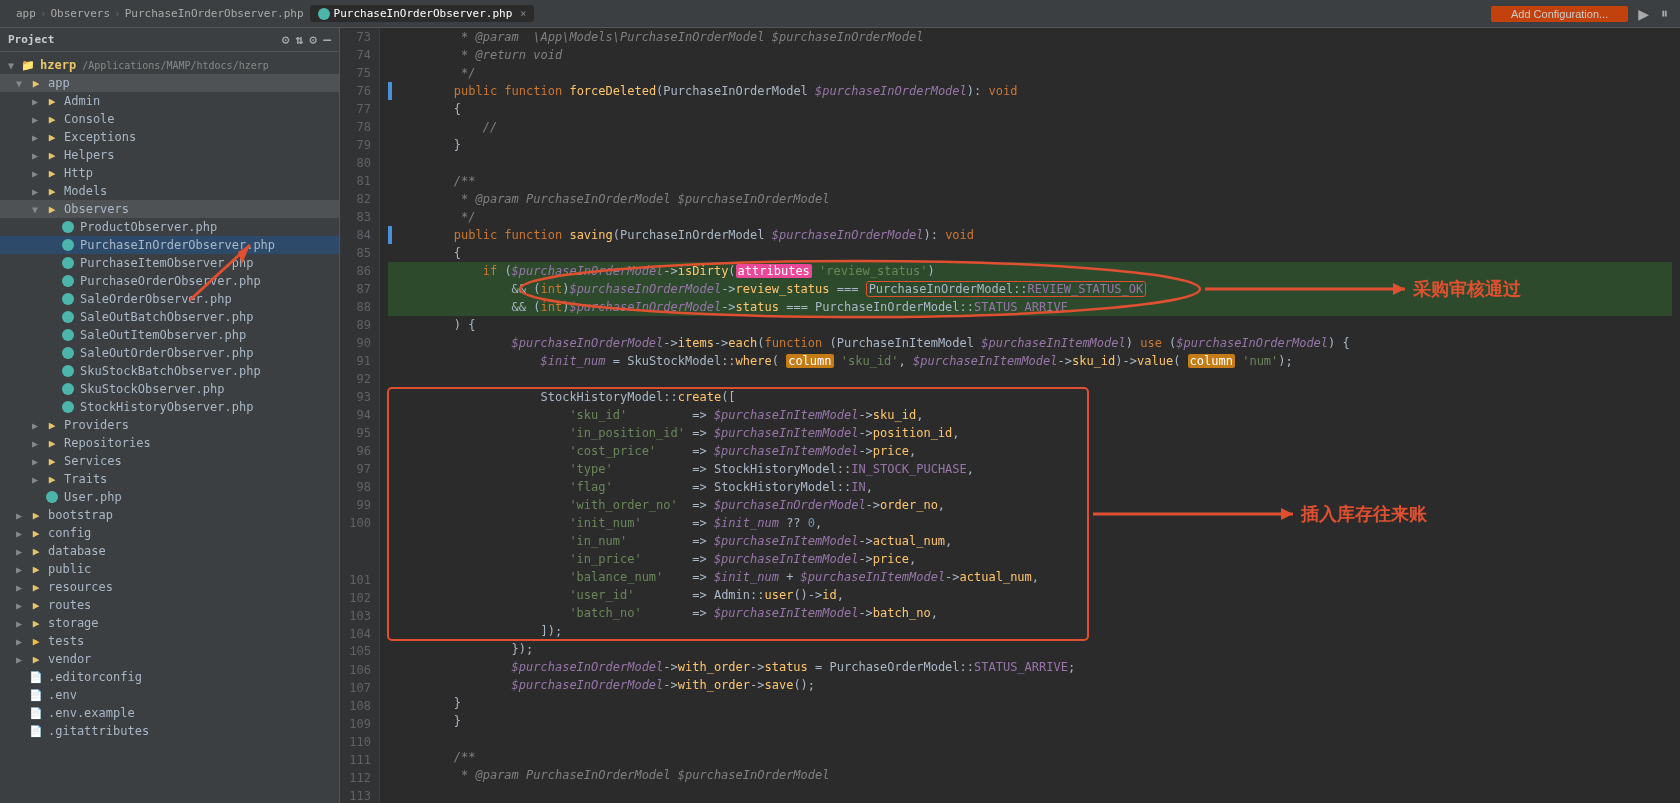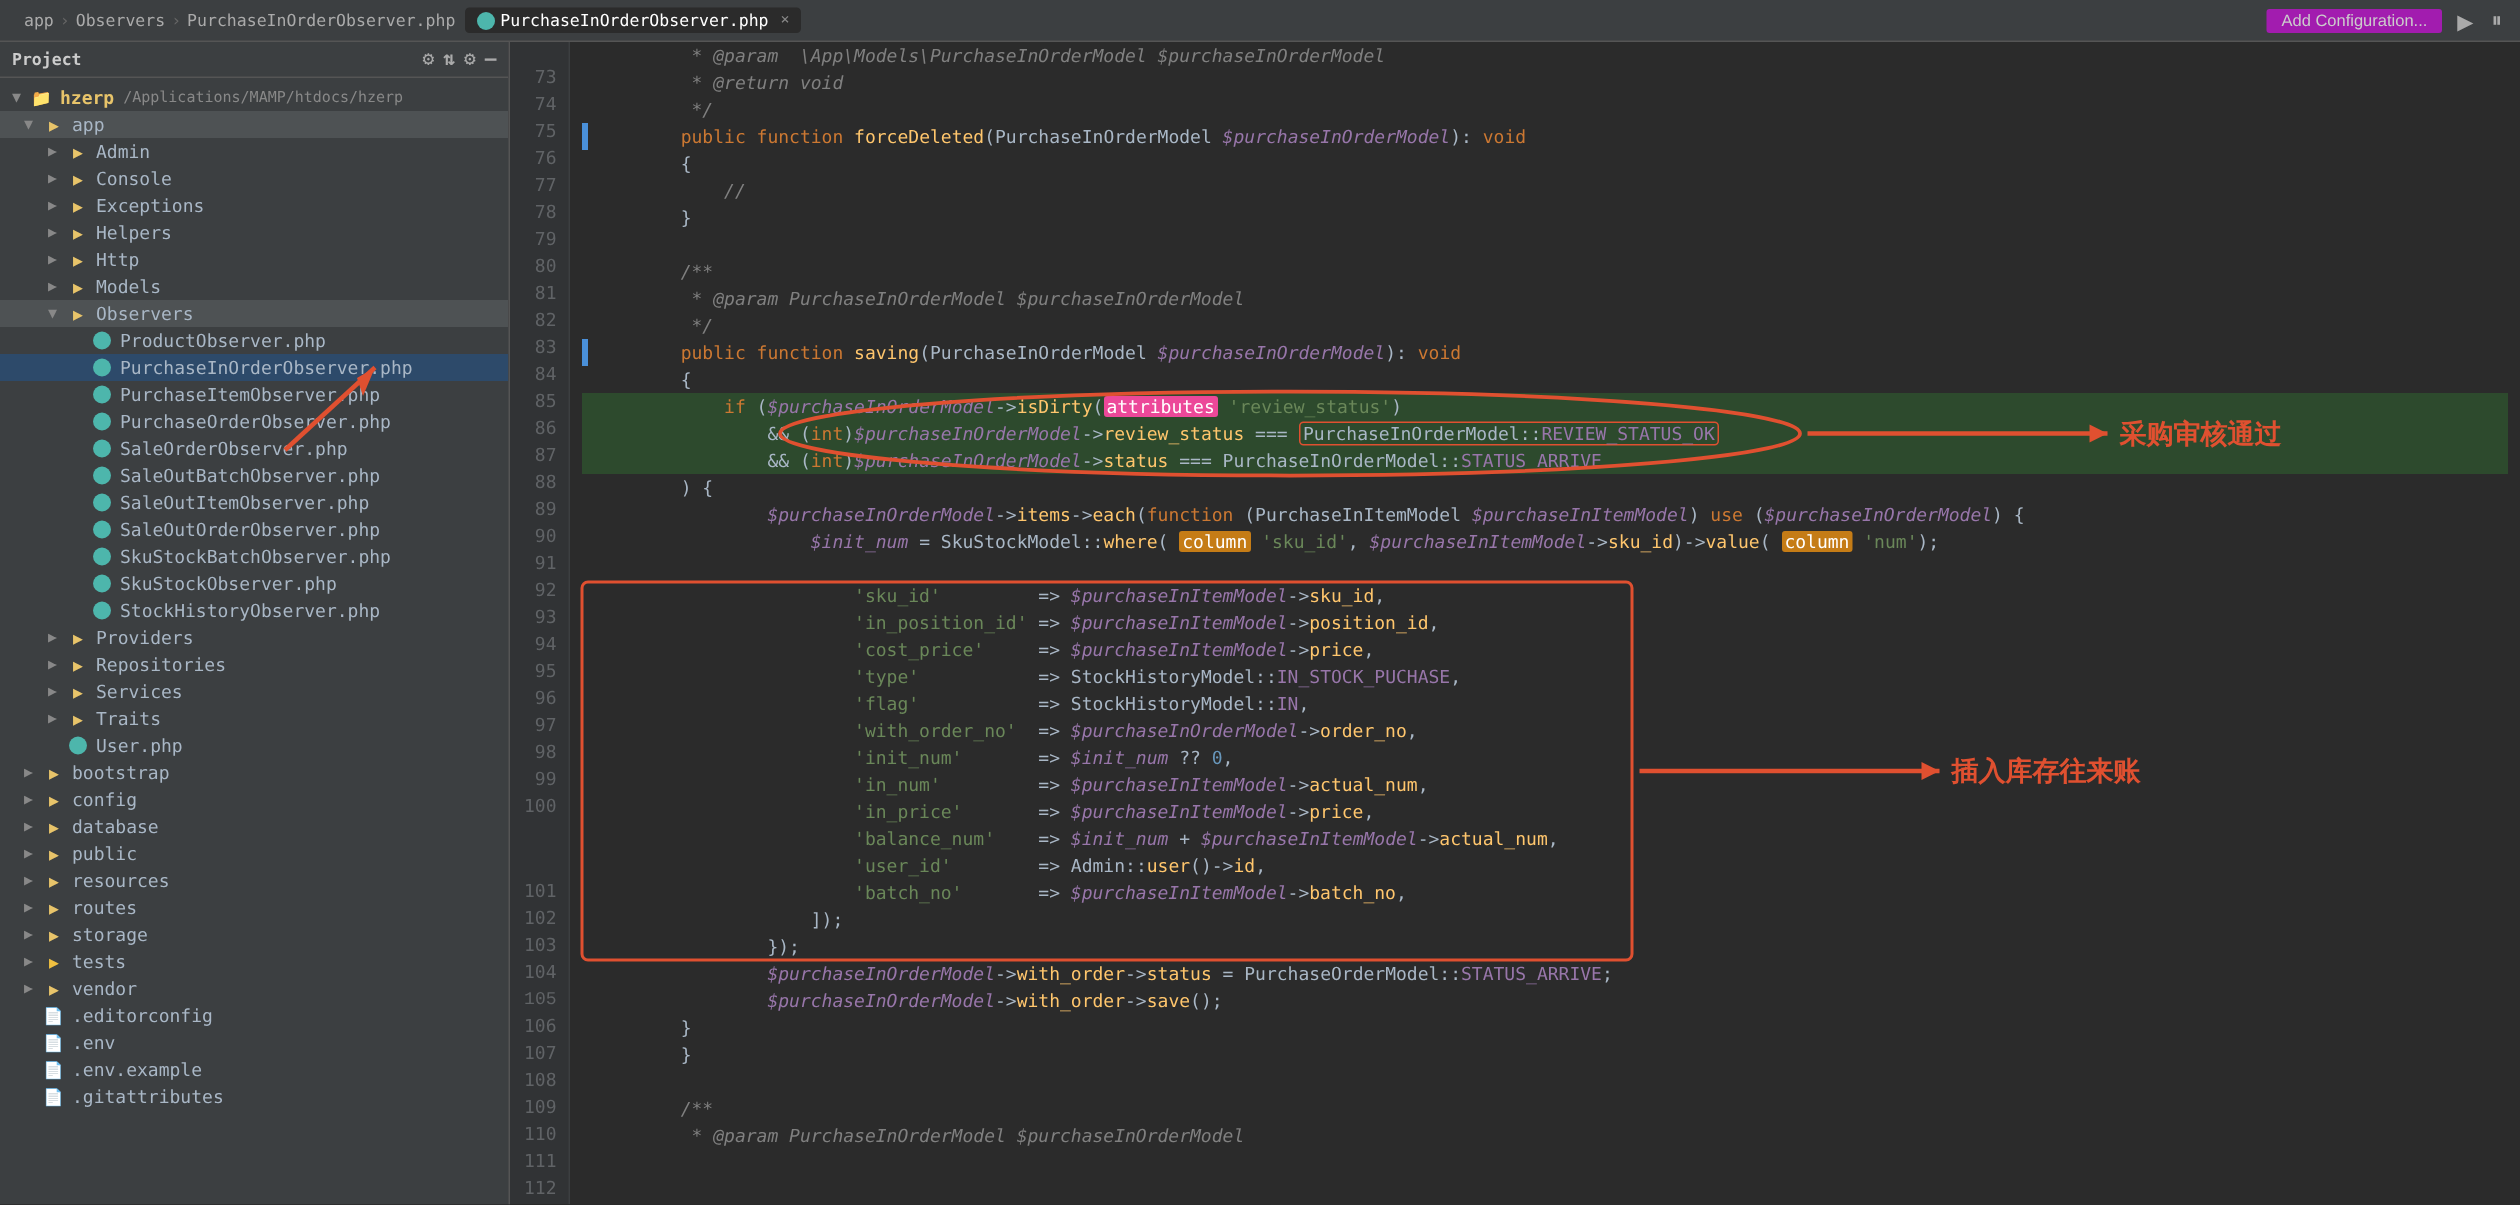--- a/index.html
+++ b/index.html
@@ -54,24 +54,24 @@
       display: flex;
       align-items: center;
       gap: 4px;
       font-size: 11px;
       color: #aaa;
       margin-left: 8px;
     }
     .breadcrumb-sep { color: #666; }
     .add-config-btn {
       margin-left: auto;
-      background: #a21caf;
+      background: #c2410c;
       border: none;
       color: #ccc;
-      padding: 2px 10px;
+      padding: 2px 20px;
       font-size: 11px;
       cursor: pointer;
       border-radius: 2px;
     }
     .run-btns { display: flex; gap: 4px; }
     .run-btn {
       background: none;
       border: none;
       color: #aaa;
       font-size: 14px;
@@ -499,21 +499,21 @@
           <span class="file-label">.gitattributes</span>
         </div>
       </div>
   </div>
 
   <div class="editor-area">
     <div class="editor-wrapper" style="position: relative;">
       <div class="code-container">
 
         <div class="line-numbers" id="line-nums">
-            <div style="line-height: 18px; height: 18px; margin-top: 14px;">73</div>
+            <div style="line-height: 18px; height: 18px;">73</div>
             <div style="line-height: 18px; height: 18px;">74</div>
             <div style="line-height: 18px; height: 18px;">75</div>
             <div style="line-height: 18px; height: 18px;">76</div>
             <div style="line-height: 18px; height: 18px;">77</div>
             <div style="line-height: 18px; height: 18px;">78</div>
             <div style="line-height: 18px; height: 18px;">79</div>
             <div style="line-height: 18px; height: 18px;">80</div>
             <div style="line-height: 18px; height: 18px;">81</div>
             <div style="line-height: 18px; height: 18px;">82</div>
             <div style="line-height: 18px; height: 18px;">83</div>
@@ -564,20 +564,21 @@
             <div class="code-line"><span class="bookmark-empty"></span><span><span class="comment">         */</span></span></div>
             <div class="code-line"><span class="bookmark"></span><span>        <span class="kw">public function</span> <span class="fn">saving</span>(<span class="type-hint">PurchaseInOrderModel</span> <span class="var">$purchaseInOrderModel</span>): <span class="kw">void</span></span></div>
             <div class="code-line"><span class="bookmark-empty"></span><span>        <span class="punc">{</span></span></div>
             <div class="code-line highlighted-line"><span class="bookmark-empty"></span><span>            <span class="kw">if</span> (<span class="var">$purchaseInOrderModel</span>-&gt;<span class="fn">isDirty</span>(<span class="inline-hl-blue">attributes</span> <span class="str">'review_status'</span>)</span></div>
             <div class="code-line highlighted-line"><span class="bookmark-empty"></span><span>                &amp;&amp; (<span class="kw">int</span>)<span class="var">$purchaseInOrderModel</span>-&gt;<span class="method">review_status</span> === <span class="line-box-red"><span class="type-hint">PurchaseInOrderModel</span>::<span class="const">REVIEW_STATUS_OK</span></span></span></div>
             <div class="code-line highlighted-line"><span class="bookmark-empty"></span><span>                &amp;&amp; (<span class="kw">int</span>)<span class="var">$purchaseInOrderModel</span>-&gt;<span class="method">status</span> === <span class="type-hint">PurchaseInOrderModel</span>::<span class="const">STATUS_ARRIVE</span></span></div>
             <div class="code-line"><span class="bookmark-empty"></span><span>        <span class="punc">) {</span></span></div>
             <div class="code-line"><span class="bookmark-empty"></span><span>                <span class="var">$purchaseInOrderModel</span>-&gt;<span class="method">items</span>-&gt;<span class="fn">each</span>(<span class="kw">function</span> (<span class="type-hint">PurchaseInItemModel</span> <span class="var">$purchaseInItemModel</span>) <span class="kw">use</span> (<span class="var">$purchaseInOrderModel</span>) {</span></div>
             <div class="code-line"><span class="bookmark-empty"></span><span>                    <span class="var">$init_num</span> = <span class="type-hint">SkuStockModel</span>::<span class="fn">where</span>( <span class="inline-hl-yellow">column</span> <span class="str">'sku_id'</span>, <span class="var">$purchaseInItemModel</span>-&gt;<span class="method">sku_id</span>)-&gt;<span class="fn">value</span>( <span class="inline-hl-yellow">column</span> <span class="str">'num'</span>);</span></div>
             <div class="code-line"><span class="bookmark-empty"></span><span></span></div>
+            <div class="code-line"><span class="bookmark-empty"></span><span>                    <span class="type-hint">StockHistoryModel</span>::<span class="fn">create</span>([</span></div>
             <div class="code-line"><span class="bookmark-empty"></span><span>                        <span class="str">'sku_id'</span>         =&gt; <span class="var">$purchaseInItemModel</span>-&gt;<span class="method">sku_id</span>,</span></div>
             <div class="code-line"><span class="bookmark-empty"></span><span>                        <span class="str">'in_position_id'</span> =&gt; <span class="var">$purchaseInItemModel</span>-&gt;<span class="method">position_id</span>,</span></div>
             <div class="code-line"><span class="bookmark-empty"></span><span>                        <span class="str">'cost_price'</span>     =&gt; <span class="var">$purchaseInItemModel</span>-&gt;<span class="method">price</span>,</span></div>
             <div class="code-line"><span class="bookmark-empty"></span><span>                        <span class="str">'type'</span>           =&gt; <span class="type-hint">StockHistoryModel</span>::<span class="const">IN_STOCK_PUCHASE</span>,</span></div>
             <div class="code-line"><span class="bookmark-empty"></span><span>                        <span class="str">'flag'</span>           =&gt; <span class="type-hint">StockHistoryModel</span>::<span class="const">IN</span>,</span></div>
             <div class="code-line"><span class="bookmark-empty"></span><span>                        <span class="str">'with_order_no'</span>  =&gt; <span class="var">$purchaseInOrderModel</span>-&gt;<span class="method">order_no</span>,</span></div>
             <div class="code-line"><span class="bookmark-empty"></span><span>                        <span class="str">'init_num'</span>       =&gt; <span class="var">$init_num</span> ?? <span class="num">0</span>,</span></div>
             <div class="code-line"><span class="bookmark-empty"></span><span>                        <span class="str">'in_num'</span>         =&gt; <span class="var">$purchaseInItemModel</span>-&gt;<span class="method">actual_num</span>,</span></div>
             <div class="code-line"><span class="bookmark-empty"></span><span>                        <span class="str">'in_price'</span>       =&gt; <span class="var">$purchaseInItemModel</span>-&gt;<span class="method">price</span>,</span></div>
             <div class="code-line"><span class="bookmark-empty"></span><span>                        <span class="str">'balance_num'</span>    =&gt; <span class="var">$init_num</span> + <span class="var">$purchaseInItemModel</span>-&gt;<span class="method">actual_num</span>,</span></div>

